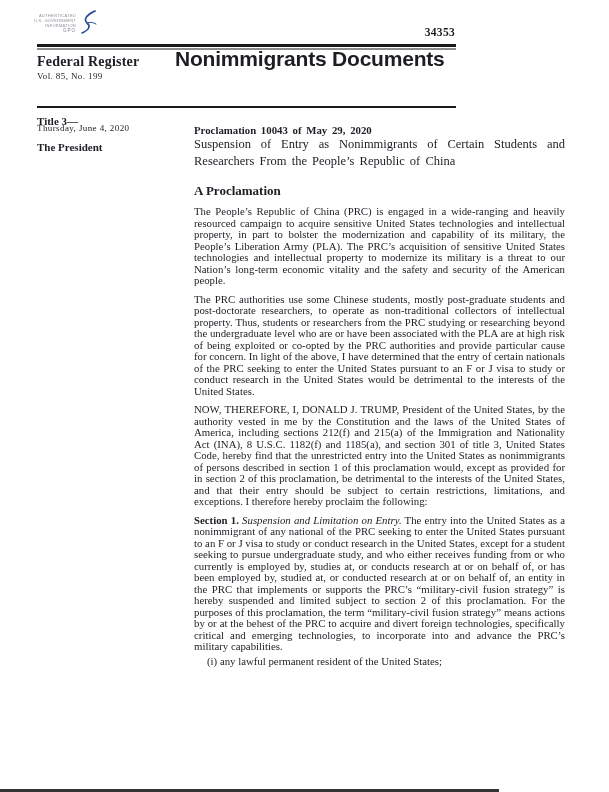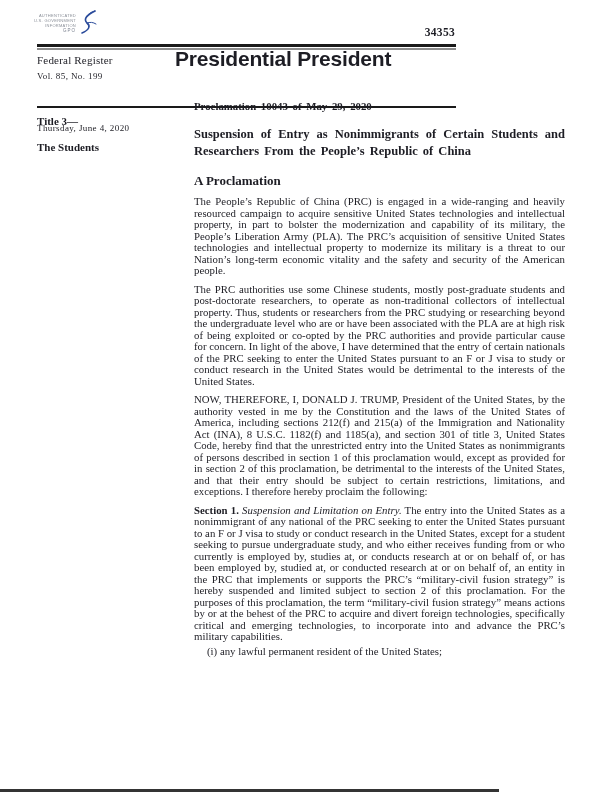--- a/index.html
+++ b/index.html
@@ -79,22 +79,22 @@
     top: 106px;
     height: 1.6px;
     background: #1a1a1a;
   }
 
   
   .fr-brand {
     position: absolute;
     left: 37px;
     top: 54px;
-    font-weight: normal;
-    font-size: 11px;
+    font-weight: bold;
+    font-size: 14px;
     letter-spacing: 0.2px;
   }
   .fr-vol {
     position: absolute;
     left: 37px;
     top: 71px;
     font-size: 9px;
     letter-spacing: 0.4px;
   }
   .fr-date {
@@ -129,31 +129,30 @@
     left: 37px;
     top: 141px;
     font-weight: bold;
     font-size: 11px;
   }
 
   
   .doc {
     position: absolute;
     left: 194px;
-    top: 100px;
+    top: 124px;
     width: 371px;
   }
   .proc-line {
     font-weight: bold;
     font-size: 10.8px;
     word-spacing: 2px;
   }
   .doc-title {
-    margin-top: 14px;
-    font-weight: bold;
+    font-weight: normal;
     font-size: 12.5px;
     line-height: 16.5px;
     text-align: justify;
     word-spacing: 2px;
   }
   .byline {
     margin-top: 29px;
     font-weight: bold;
     font-size: 10.8px;
   }
@@ -213,26 +212,26 @@
   <div class="page-number">34353</div>
 
   <div class="rule-double">
     <div class="thick"></div>
     <div class="thin"></div>
   </div>
 
   <div class="fr-brand">Federal Register</div>
   <div class="fr-vol">Vol. 85, No. 199</div>
   <div class="fr-date">Thursday, June 4, 2020</div>
-  <div class="pres-docs">Presidential President</div>
+  <div class="pres-docs">Nonimmigrants Documents</div>
 
   <div class="rule-single"></div>
 
   <div class="title3">Title 3—</div>
-  <div class="the-president">The Students</div>
+  <div class="the-president">The President</div>
 
   <div class="doc">
     <div class="proc-line">Proclamation 10043 of May 29, 2020</div>
     <div class="doc-title">Suspension of Entry as Nonimmigrants of Certain Students and Researchers From the People’s Republic of China</div>
     <div class="subheading">A Proclamation</div>
 
     <p class="body-para">The People’s Republic of China (PRC) is engaged in a wide-ranging and heavily resourced campaign to acquire sensitive United States technologies and intellectual property, in part to bolster the modernization and capability of its military, the People’s Liberation Army (PLA). The PRC’s acquisition of sensitive United States technologies and intellectual property to modernize its military is a threat to our Nation’s long-term economic vitality and the safety and security of the American people.</p>
     <p class="body-para">The PRC authorities use some Chinese students, mostly post-graduate students and post-doctorate researchers, to operate as non-traditional collectors of intellectual property. Thus, students or researchers from the PRC studying or researching beyond the undergraduate level who are or have been associated with the PLA are at high risk of being exploited or co-opted by the PRC authorities and provide particular cause for concern. In light of the above, I have determined that the entry of certain nationals of the PRC seeking to enter the United States pursuant to an F or J visa to study or conduct research in the United States would be detrimental to the interests of the United States.</p>
     <p class="body-para">NOW, THEREFORE, I, DONALD J. TRUMP, President of the United States, by the authority vested in me by the Constitution and the laws of the United States of America, including sections 212(f) and 215(a) of the Immigration and Nationality Act (INA), 8 U.S.C. 1182(f) and 1185(a), and section 301 of title 3, United States Code, hereby find that the unrestricted entry into the United States as nonimmigrants of persons described in section 1 of this proclamation would, except as provided for in section 2 of this proclamation, be detrimental to the interests of the United States, and that their entry should be subject to certain restrictions, limitations, and exceptions. I therefore hereby proclaim the following:</p>
 

